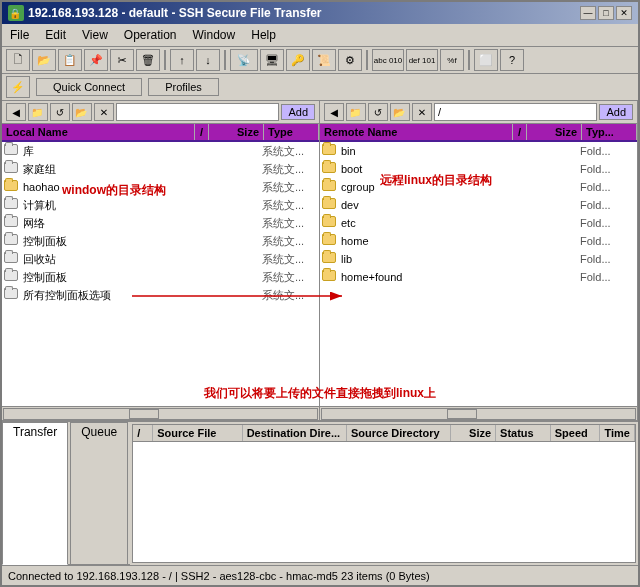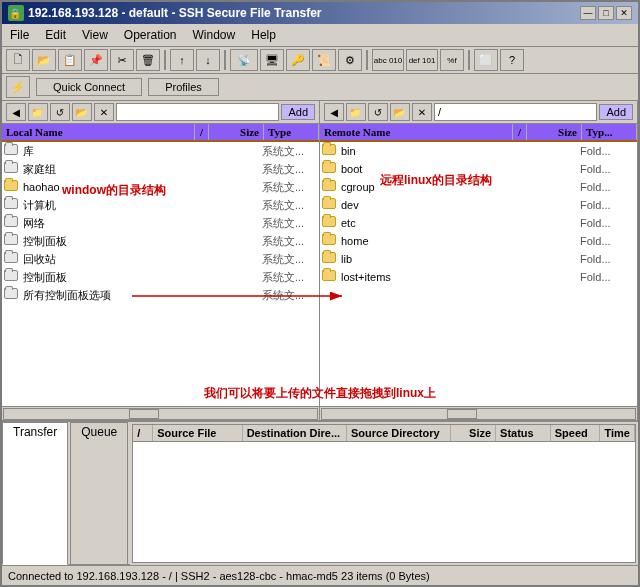--- a/index.html
+++ b/index.html
@@ -164,24 +164,23 @@
     }
     .add-btn {
       padding: 1px 6px;
       background: #c4b5fd;
       border: 1px solid #888;
       cursor: pointer;
       font-size: 11px;
     }
     .column-header {
       display: flex;
-      background: #8b5cf6;
-      border-bottom: 2px solid #a16207;
-      flex-shrink: 0;
-      font-family: Liberation Serif, serif;
+      background: #a21caf;
+      border-bottom: 2px solid #4c1d95;
+      flex-shrink: 0;
     }
     .col-header {
       padding: 2px 4px;
       font-size: 11px;
       font-weight: bold;
       border-right: 1px solid #aaa;
       cursor: pointer;
     }
     .col-name { flex: 1; }
     .col-slash { width: 14px; text-align: center; }
@@ -567,21 +566,21 @@
               <div class="folder-icon"></div>
             </div>
           <span class="file-name">lib</span>
           <span class="file-size"></span>
           <span class="file-type">Fold...</span>
         </div>
         <div class="file-row">
           <div class="file-icon">
               <div class="folder-icon"></div>
             </div>
-          <span class="file-name">lost+items</span>
+          <span class="file-name">home+found</span>
           <span class="file-size"></span>
           <span class="file-type">Fold...</span>
         </div>
 
         <div style="position:absolute; top:30px; left:60px; color:#cc0000; font-size:12px; font-weight:bold; pointer-events:none; white-space:nowrap;">远程linux的目录结构</div>
       </div>
       <div style="height:14px; background:#d4d0c8; border-top:1px solid #888; display:flex; align-items:center;">
         <div style="flex:1; height:12px; background:#d4d0c8; border:1px solid #888; position:relative; margin:1px;">
           <div style="width:30px; height:10px; background:#d4d0c8; border:1px solid #888; position:absolute; left:40%;"></div>
         </div>

